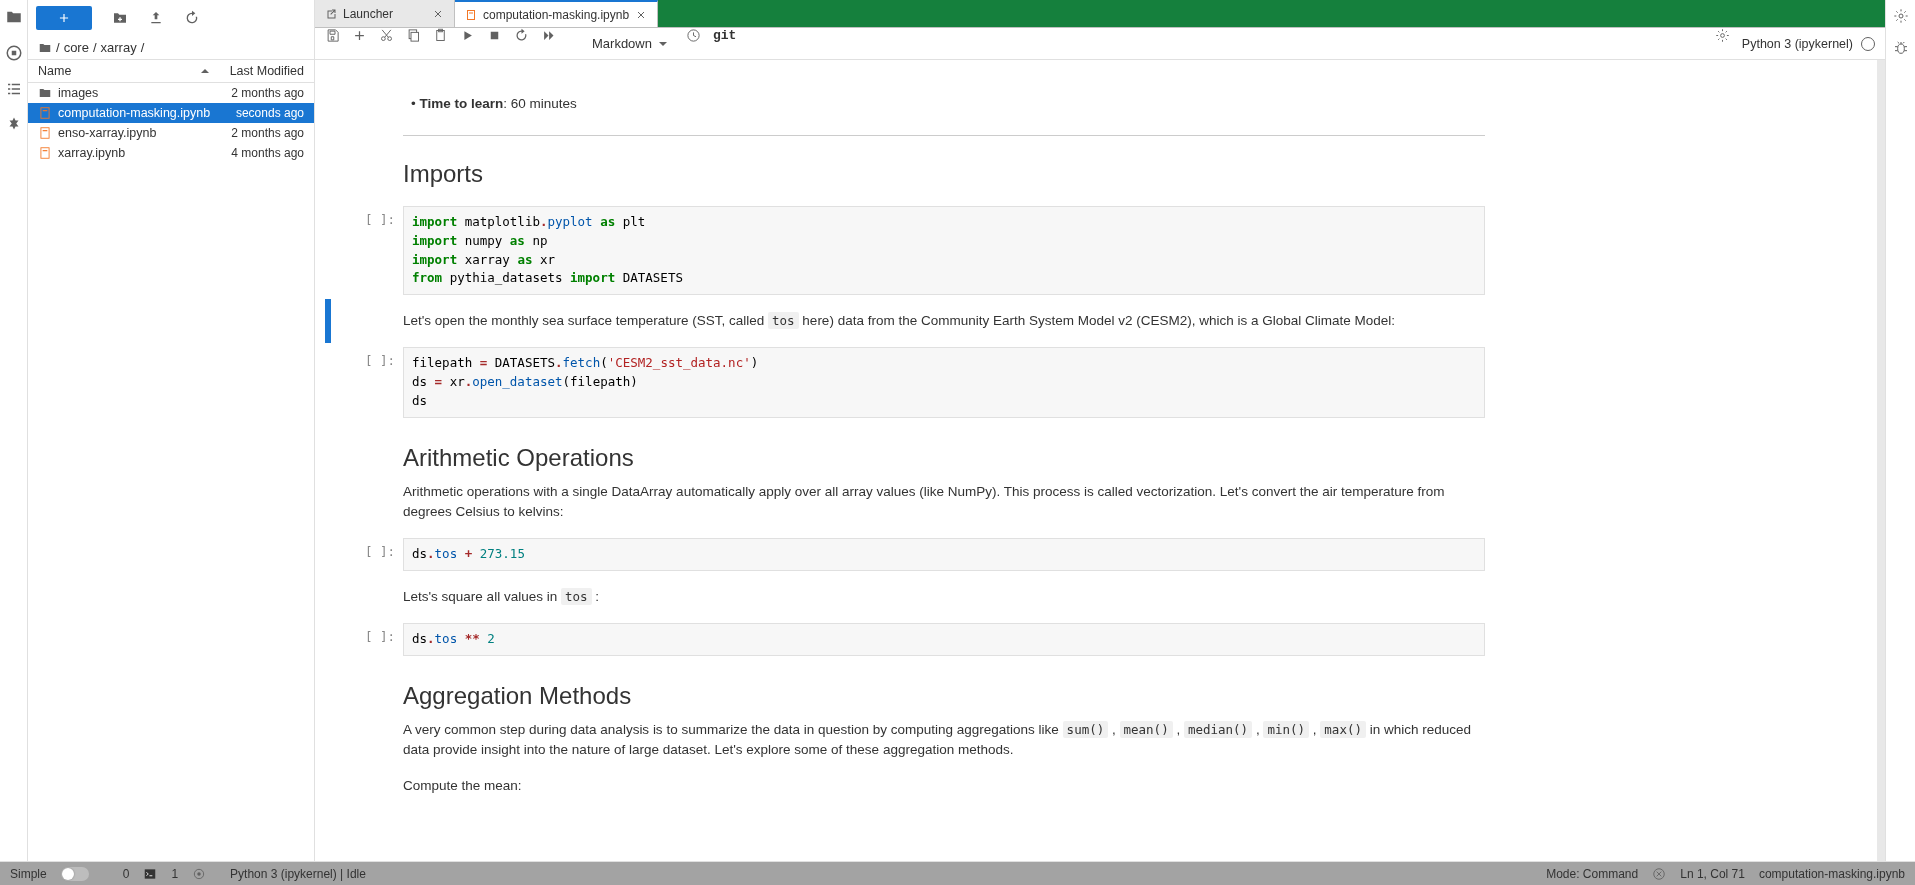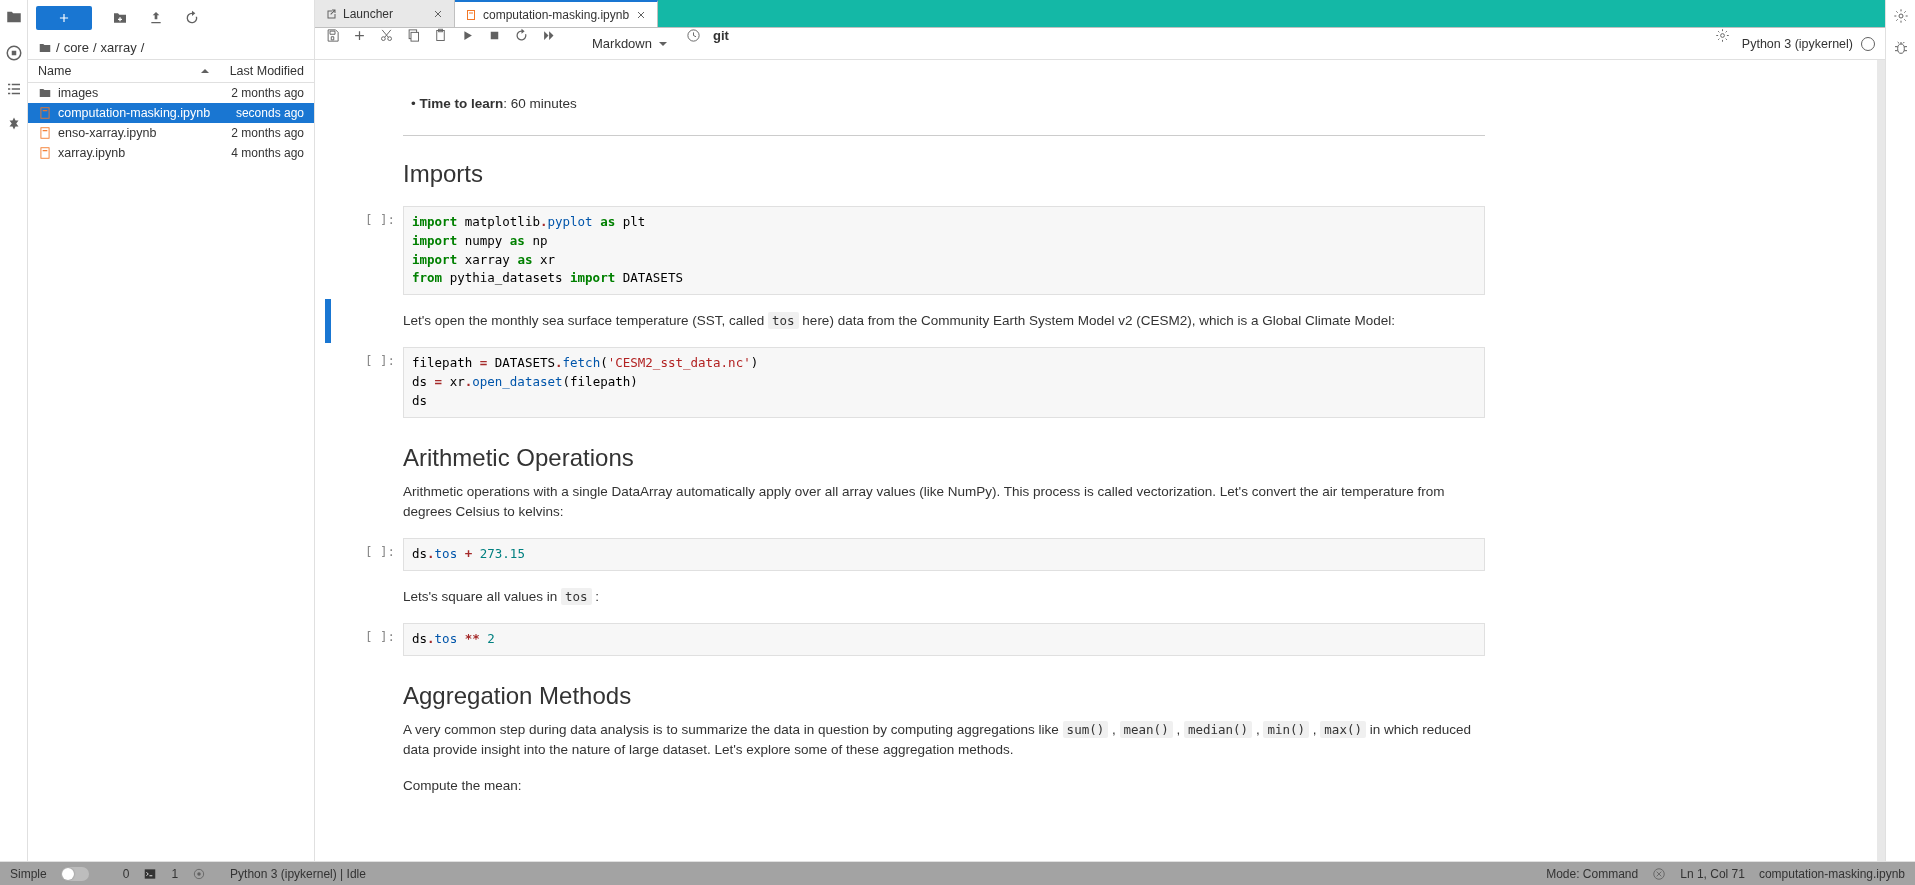--- a/index.html
+++ b/index.html
@@ -37,33 +37,33 @@
 .file-row { display: flex; align-items: center; padding: 3px 10px; font-size: 12.5px; cursor: pointer; }
 .file-row.selected { background: #1976d2; color: #fff; }
 .file-row .ficon { width: 14px; height: 14px; margin-right: 6px; flex-shrink: 0; }
 .file-row .fname { flex: 1; white-space: nowrap; overflow: hidden; text-overflow: ellipsis; }
 .file-row .fmod { font-size: 12px; }
 .nb-icon-o { fill: none; stroke: #f37726; stroke-width: 1.5; }
 .folder-ic { fill: #616161; }
 
 
 .main-area { flex: 1; display: flex; flex-direction: column; background: #fff; }
-.tabbar { display: flex; align-items: stretch; height: 28px; background: #14b8a6; border-bottom: 1px solid #c0c0c0; }
+.tabbar { display: flex; align-items: stretch; height: 28px; background: #15803d; border-bottom: 1px solid #c0c0c0; }
 .tab { display: flex; align-items: center; padding: 0 10px; border-right: 1px solid #c0c0c0; background: #e8e8e8; font-size: 12px; gap: 6px; cursor: pointer; min-width: 140px; position: relative; }
 .tab.active { background: #fff; border-top: 2px solid #1976d2; }
 .tab .tab-close { width: 12px; height: 12px; fill: #616161; margin-left: auto; cursor: pointer; }
 .tab .tab-ic { width: 12px; height: 12px; }
 
 
 .nb-toolbar { display: flex; height: 32px; padding: 0 10px; border-bottom: 1px solid #e0e0e0; gap: 12px; background: #fff; }
 .nb-toolbar .nb-ic { width: 15px; height: 15px; fill: #616161; cursor: pointer; }
 .nb-toolbar .sep { width: 6px; }
 .celltype { display: flex; align-items: center; gap: 6px; font-size: 13px; cursor: pointer; padding: 2px 6px; }
 .celltype svg { width: 10px; height: 10px; fill: #616161; }
-.nb-toolbar .git { font-family: Liberation Sans, sans-serif; font-weight: bold; font-size: 13px; }
+.nb-toolbar .git { font-family: Liberation Mono, monospace; font-weight: bold; font-size: 13px; }
 .nb-toolbar .spacer { flex: 1; }
 .kernel-info { display: flex; align-items: center; gap: 8px; font-size: 12.5px; }
 .kernel-circle { width: 14px; height: 14px; border: 1.5px solid #616161; border-radius: 50%; }
 
 
 .nb-scroll { flex: 1; overflow-y: auto; background: #fff; position: relative; padding-bottom: 40px; border-right: 8px solid #e8e8e8; }
 .nb-scroll::-webkit-scrollbar { width: 10px; }
 .nb-scroll::-webkit-scrollbar-thumb { background: #bdbdbd; border-radius: 5px; }
 .nb-inner { max-width: 1170px; margin: 0 10px 0 10px; padding: 10px 10px 10px 0; }
 

